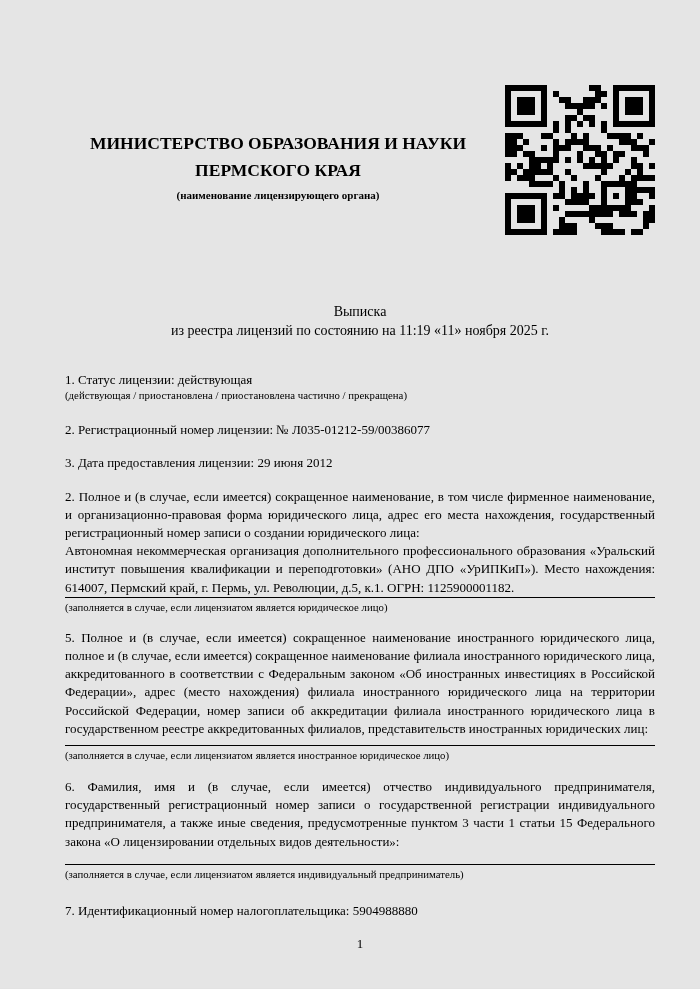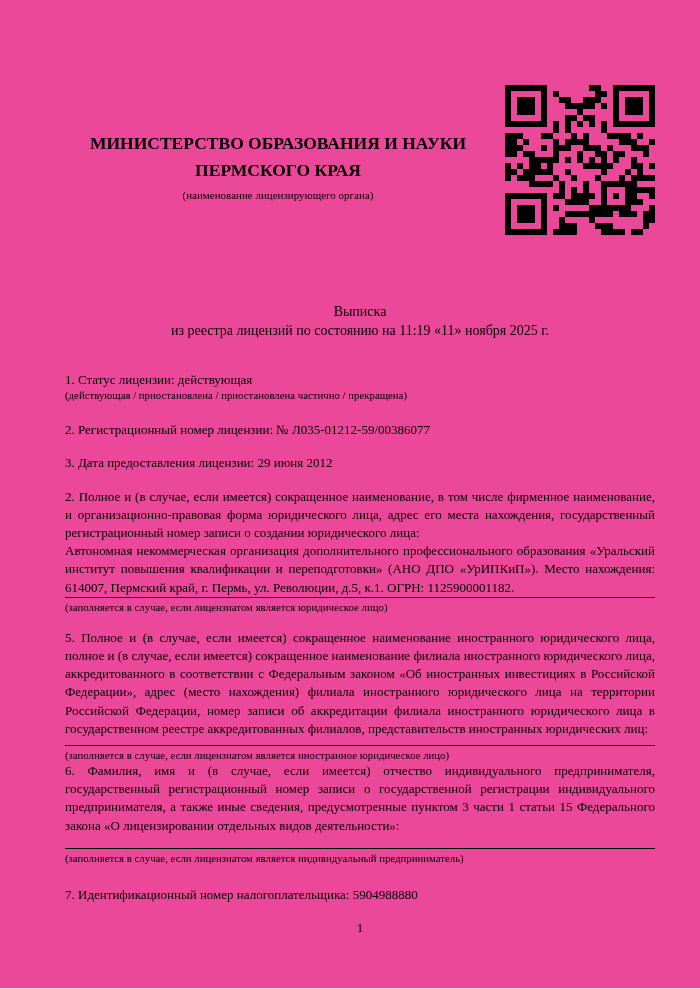--- a/index.html
+++ b/index.html
@@ -6,21 +6,21 @@
     margin: 0;
     padding: 0;
     background: #ffffff;
   }
   .page {
     position: relative;
     width: 700px;
     height: 989px;
     box-sizing: border-box;
     padding: 0 45px 0 65px;
-    background: #ec4899;
+    background: #e5e5e5;
     color: #000000;
     font-family: "Liberation Serif", "DejaVu Serif", serif;
     overflow: hidden;
     border-bottom: 1px solid #e3e3e3;
   }
   
   .header { position: relative; height: 250px; }
   .ministry {
     position: absolute;
     left: 0;
@@ -31,20 +31,21 @@
   .ministry-line {
     font-weight: bold;
     font-size: 17.5px;
     line-height: 27px;
     white-space: nowrap;
   }
   .ministry-caption {
     font-size: 11px;
     line-height: 13px;
     margin-top: 5px;
+    font-weight: bold;
   }
   .qr-box {
     position: absolute;
     top: 85px;
     right: 0;
     width: 150px;
     height: 150px;
   }
   
   .doc-title {
@@ -71,21 +72,21 @@
   }
   .blank-rule {
     height: 0;
     border-bottom: 1.8px solid #000;
   }
   .mt-status { margin-top: 31px; }
   .mt-reg { margin-top: 19px; }
   .mt-date { margin-top: 15px; }
   .mt-legal { margin-top: 15px; }
   .mt-foreign { margin-top: 15px; }
-  .mt-ip { }
+  .mt-ip { margin-top: 16px; }
   .mt-inn { margin-top: 21px; }
   .cap-gap { margin-top: 3px; }
   .rule-gap-foreign { margin-top: 7px; }
   .rule-gap-ip { margin-top: 13px; }
   .page-number {
     margin-top: 16px;
     text-align: center;
     font-size: 13px;
     line-height: 16px;
   }

